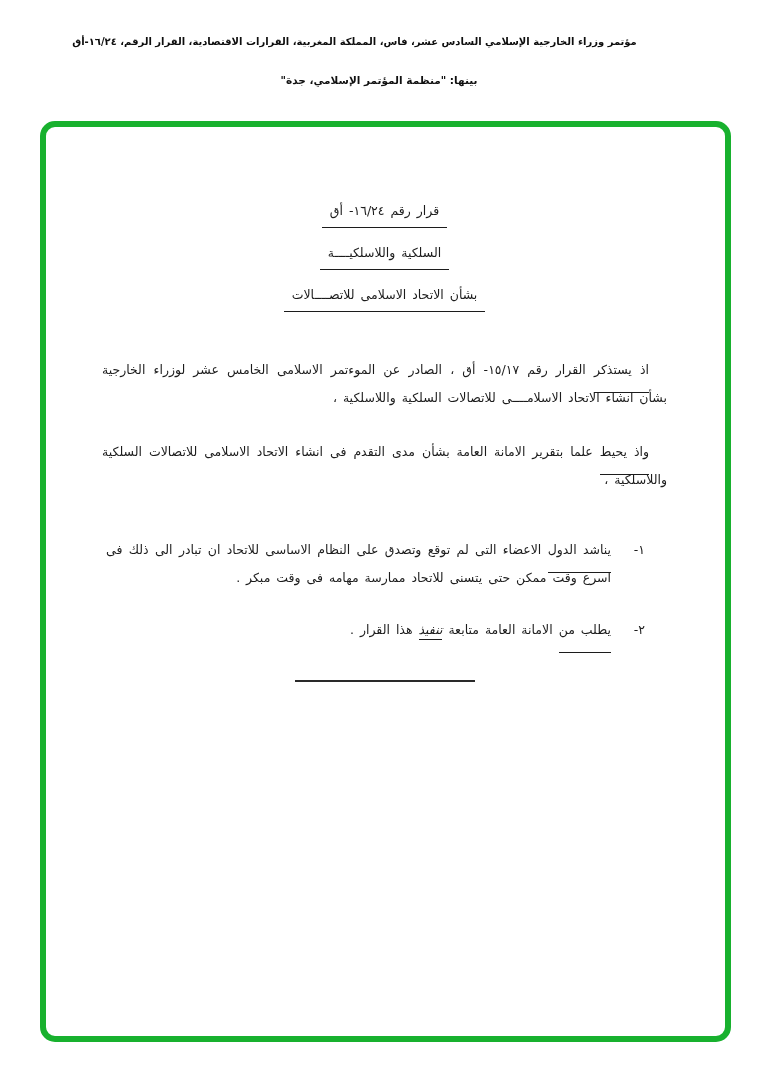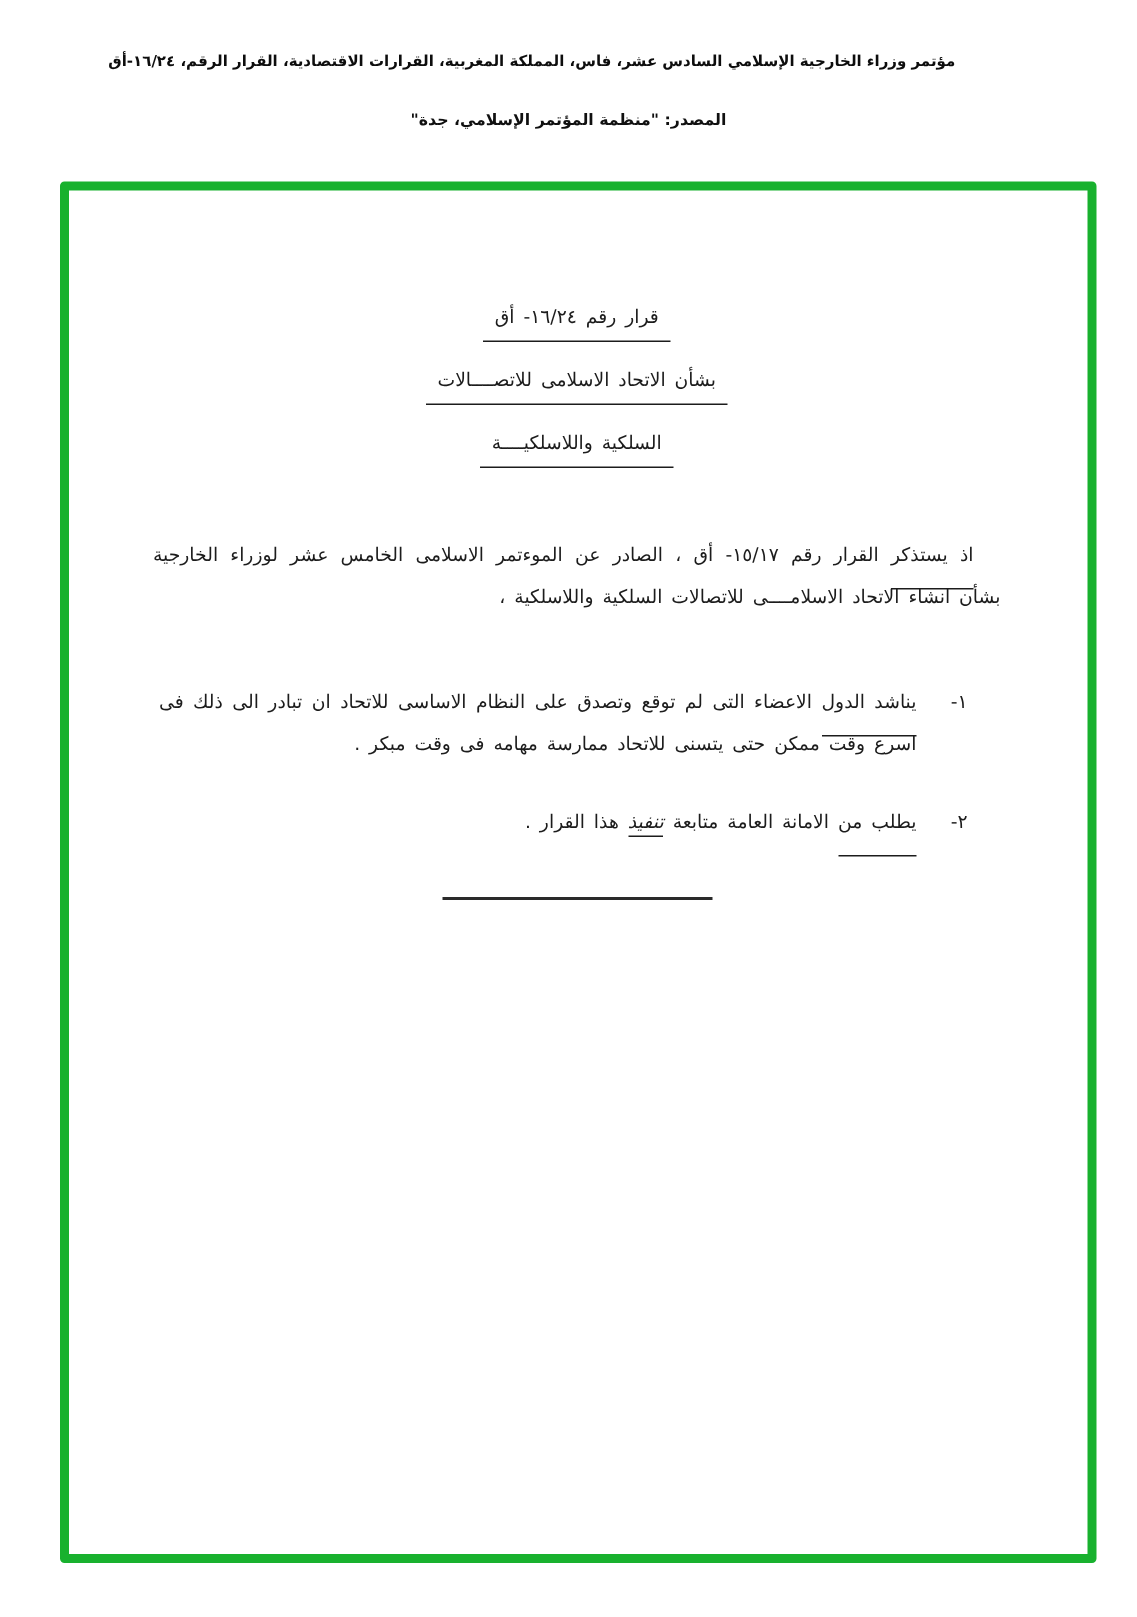--- a/index.html
+++ b/index.html
@@ -13,21 +13,21 @@
     direction:rtl;font-weight:bold;font-size:10px;color:#0d0d0d;
     white-space:nowrap;letter-spacing:0;
   }
   .hdr-src{
     position:absolute;top:74px;left:0;width:758px;text-align:center;
     direction:rtl;font-weight:bold;font-size:10.5px;color:#101010;
   }
   
   .frame{
     position:absolute;left:40px;top:121px;width:691px;height:921px;
-    box-sizing:border-box;border:6px solid #18b12e;border-radius:3px;
+    box-sizing:border-box;border:6px solid #18b12e;border-radius:15px;
     background:#ffffff;overflow:hidden;
   }
   
   .doc{
     direction:rtl;padding:72px 58px 0 56px;
     font-size:12.5px;line-height:28px;word-spacing:2px;color:#1c1c1c;
   }
   .title-block{text-align:center;margin:0 0 44px 0;}
   .title-line{margin:0 0 13px 0;line-height:24px;}
   .title-line > span{
@@ -47,34 +47,35 @@
   .item-num{flex:0 0 34px;}
   .item-body{flex:1 1 auto;padding-left:4px;}
   .end-rule{
     width:180px;height:2px;background:#2a2a2a;margin:36px auto 0 auto;
   }
 </style>
 </head>
 <body>
 
 <div class="hdr">مؤتمر وزراء الخارجية الإسلامي السادس عشر، فاس، المملكة المغربية، القرارات الاقتصادية، القرار الرقم، ١٦/٢٤-أق</div>
-<div class="hdr-src"><span>المصدر:</span> <span>"منظمة المؤتمر الإسلامي، جدة"</span></div>
+<div class="hdr-src"><span>بينها:</span> <span>"منظمة المؤتمر الإسلامي، جدة"</span></div>
 
 <div class="frame">
   <div class="doc">
 
     <div class="title-block">
       <div class="title-line"><span>قرار رقم ١٦/٢٤- أق</span></div>
+      <div class="title-line"><span>السلكية واللاسلكيــــة</span></div>
       <div class="title-line"><span>بشأن الاتحاد الاسلامى للاتصــــالات</span></div>
-      <div class="title-line"><span>السلكية واللاسلكيــــة</span></div>
     </div>
 
 
     <p class="para indent"><span class="lead">اذ يستذكر</span> <span>القرار رقم ١٥/١٧- أق ، الصادر عن الموءتمر الاسلامى الخامس عشر لوزراء الخارجية بشأن انشاء الاتحاد الاسلامــــى للاتصالات السلكية واللاسلكية ،</span></p>
 
+    <p class="para indent"><span class="lead">واذ يحيط</span> <span>علما بتقرير الامانة العامة بشأن مدى التقدم فى انشاء الاتحاد الاسلامى للاتصالات السلكية واللاسلكية ،</span></p>
 
 
     <div class="items">
       <div class="item">
         <div class="item-num">١-</div>
         <div class="item-body"><span class="lead">يناشد الدول</span> <span>الاعضاء التى لم توقع وتصدق على النظام الاساسى للاتحاد ان تبادر الى ذلك فى اسرع وقت ممكن حتى يتسنى للاتحاد ممارسة مهامه فى وقت مبكر .</span></div>
       </div>
       <div class="item">
         <div class="item-num">٢-</div>
         <div class="item-body"><span class="lead">يطلب من</span> <span>الامانة العامة متابعة</span> <span class="uword">تنفيذ</span> <span>هذا القرار .</span></div>

